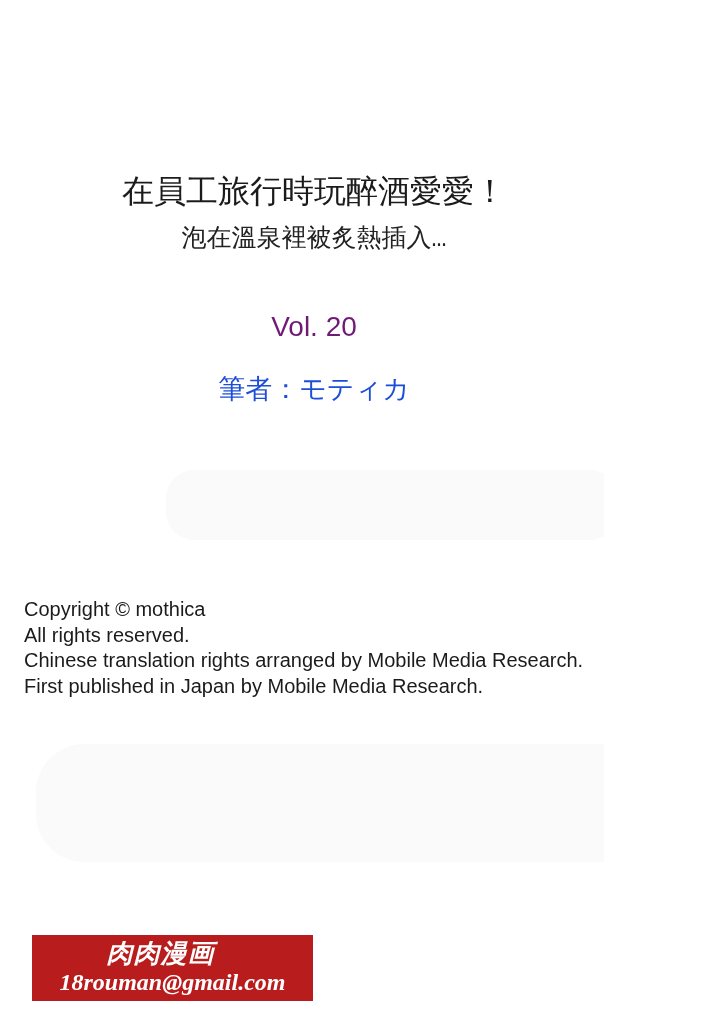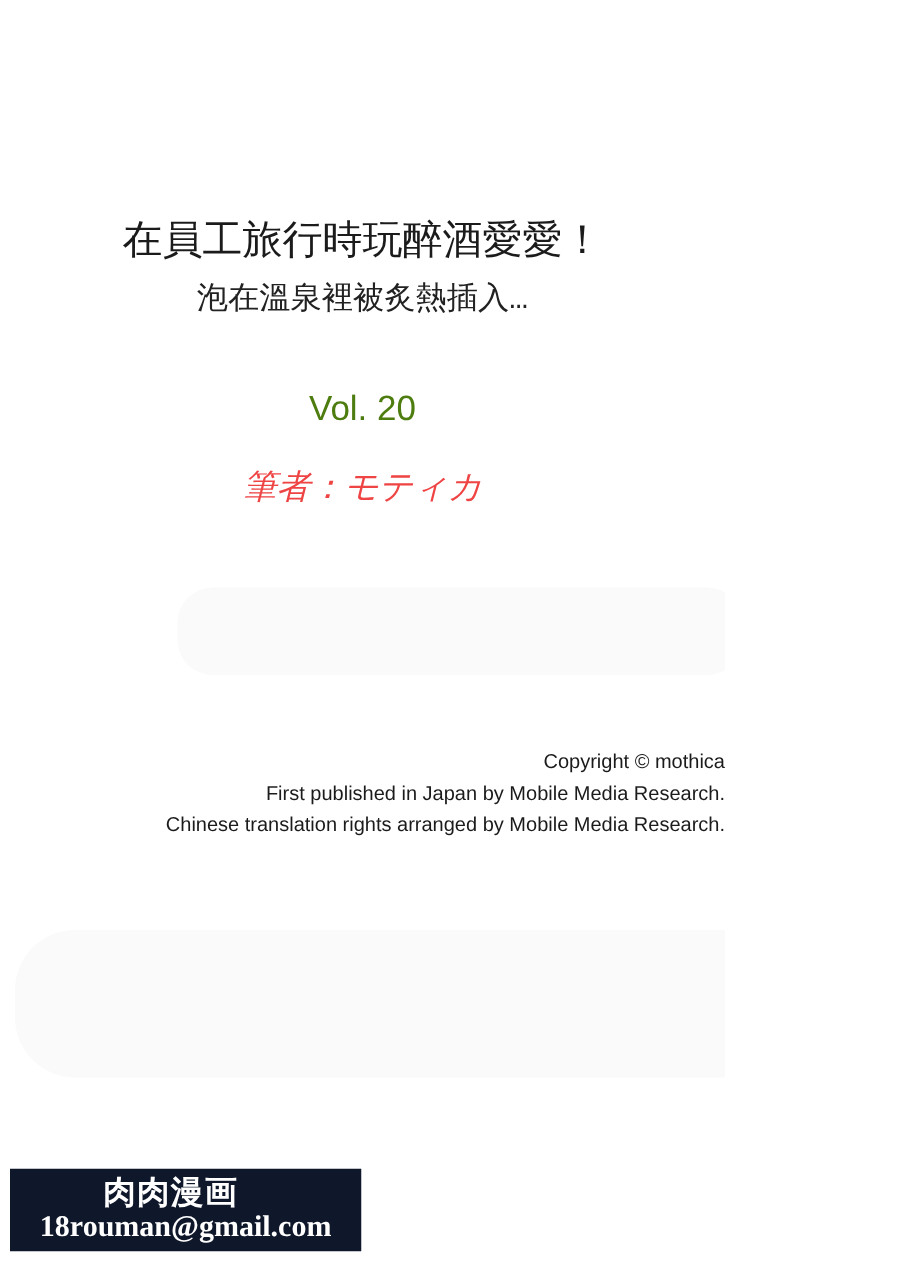--- a/index.html
+++ b/index.html
@@ -8,20 +8,21 @@
     background: #ffffff;
   }
   .page {
     position: relative;
     width: 580px;
     height: 1011px;
     background: #ffffff;
     overflow: hidden;
     font-family: "Liberation Sans", sans-serif;
     color: #1d1d1d;
+    margin-left: 24px;
   }
   
   .ghost {
     position: absolute;
     background: #fafafb;
   }
   .ghost-upper {
     left: 142px;
     top: 470px;
     width: 452px;
@@ -59,39 +60,38 @@
     color: #222222;
     font-family: Liberation Mono, monospace;
   }
   .volume-label {
     position: absolute;
     left: 0;
     top: 311px;
     width: 100%;
     text-align: center;
     font-size: 28px;
-    color: #4d7c0f;
+    color: #701a75;
   }
   .author-line {
     position: absolute;
     left: 0;
     top: 371px;
     width: 100%;
     text-align: center;
     font-size: 27px;
-    color: #ef4444;
-    font-style: italic;
+    color: #1d4ed8;
   }
   .copyright-block {
     position: absolute;
     left: 0;
     top: 597px;
     width: 100%;
-    text-align: right;
-    font-size: 16px;
+    text-align: left;
+    font-size: 20px;
     line-height: 25.5px;
     color: #1b1b1b;
   }
   .site-watermark {
     position: absolute;
     left: 8px;
     top: 935px;
     width: 281px;
     height: 66px;
     display: flex;
@@ -131,25 +131,26 @@
   <h1 class="series-title">在員工旅行時玩醉酒愛愛！</h1>
 
   <h2 class="episode-subtitle">泡在溫泉裡被炙熱插入…</h2>
 
   <div class="volume-label">Vol. 20</div>
 
   <div class="author-line">筆者：モティカ</div>
 
   <div class="copyright-block">
     <div>Copyright © mothica</div>
+    <div>All rights reserved.</div>
+    <div>Chinese translation rights arranged by Mobile Media Research.</div>
     <div>First published in Japan by Mobile Media Research.</div>
-    <div>Chinese translation rights arranged by Mobile Media Research.</div>
   </div>
 
-  <div class="site-watermark" style="background: #0f172a;">
+  <div class="site-watermark" style="background: #b91c1c; font-style: italic;">
     <div class="wm-line1">
       <span>肉肉漫画</span>
       <span class="wm-gap"></span>
     </div>
     <div class="wm-email">18rouman@gmail.com</div>
   </div>
 
 </div>
 
 </body></html>

